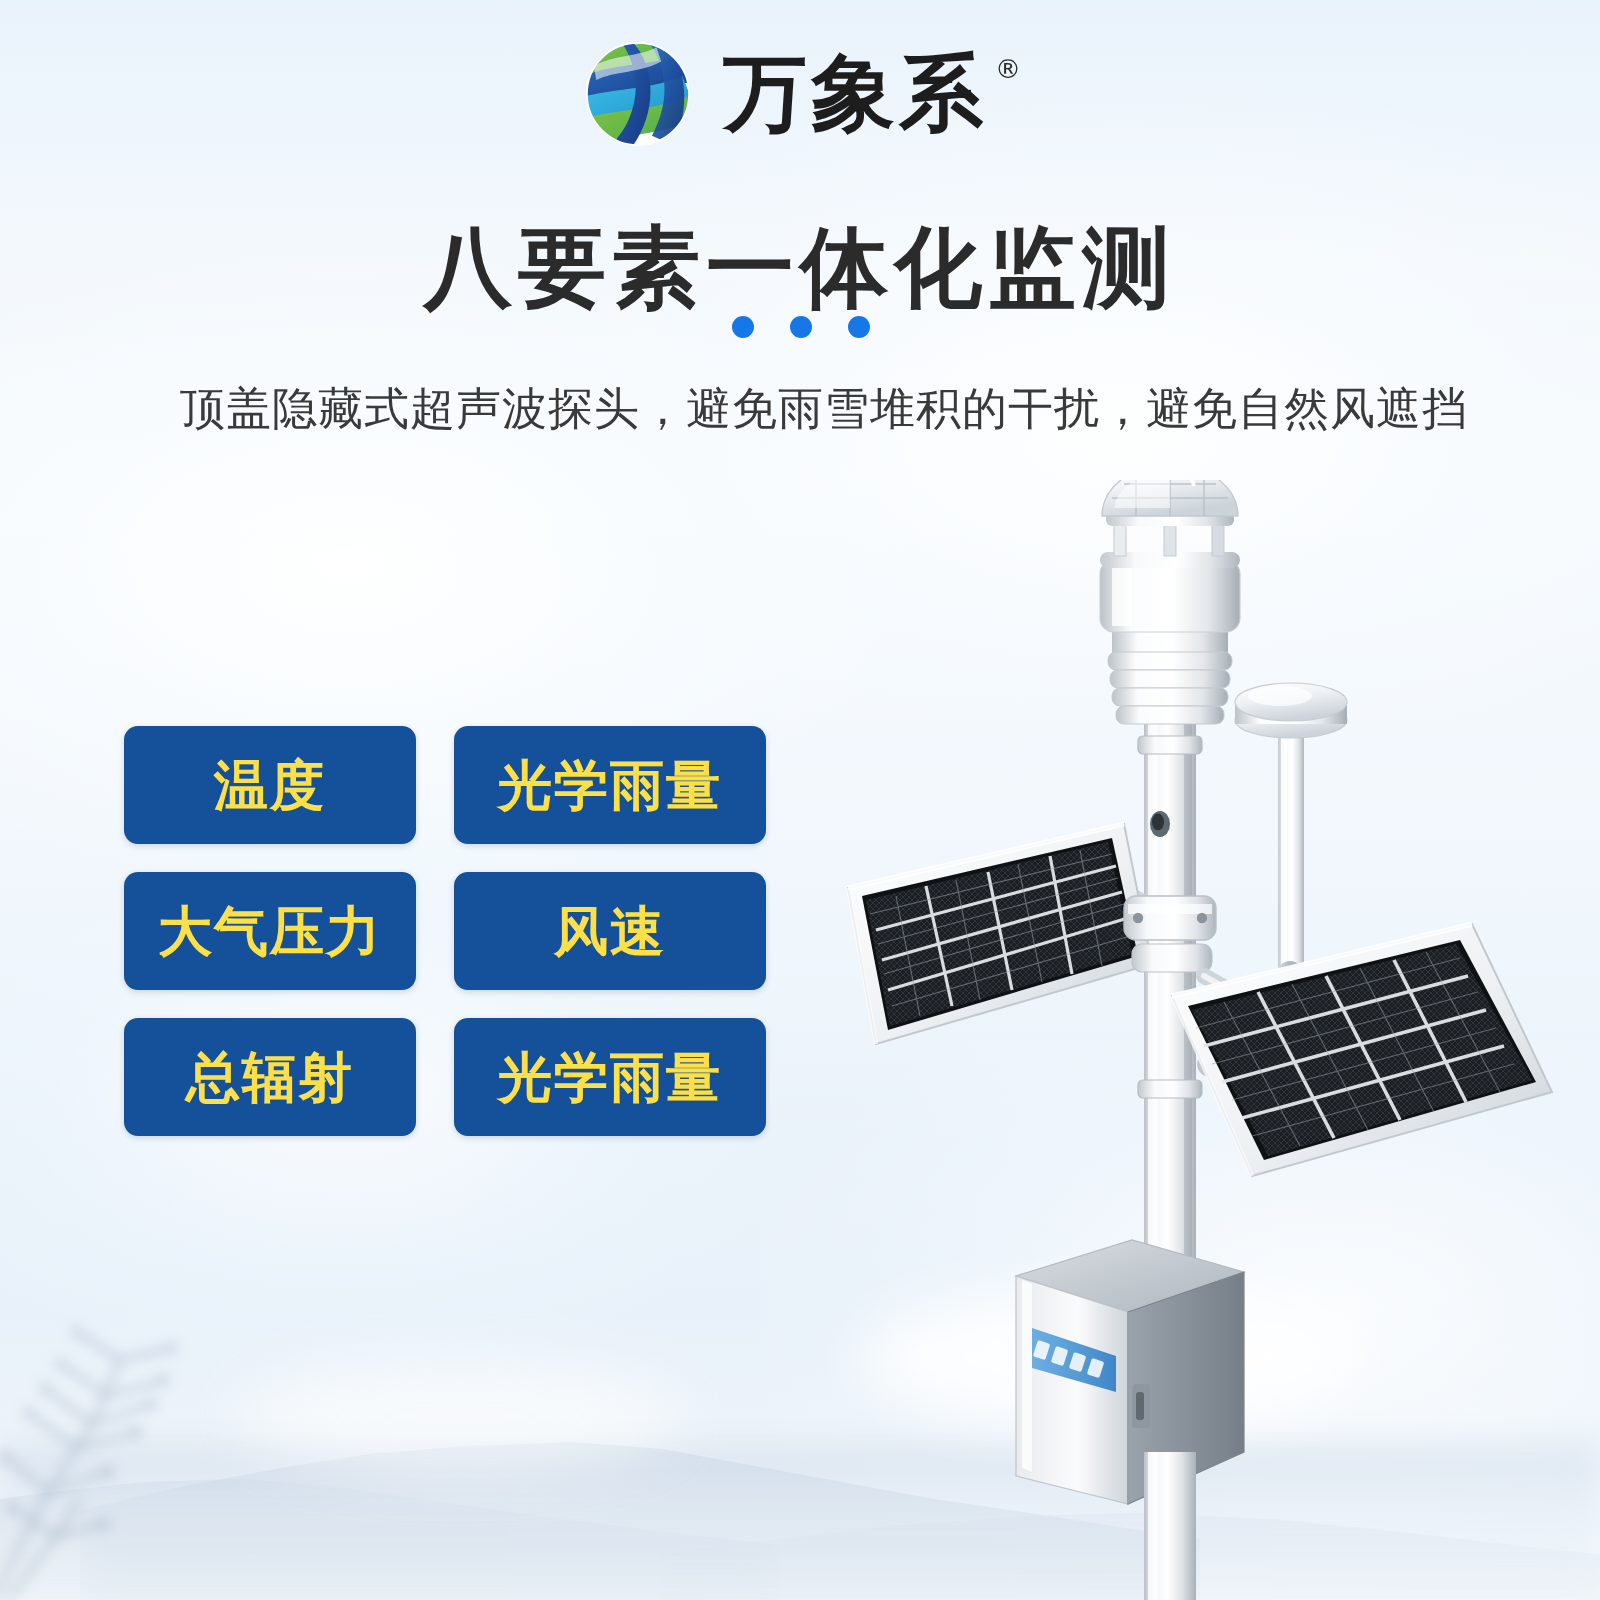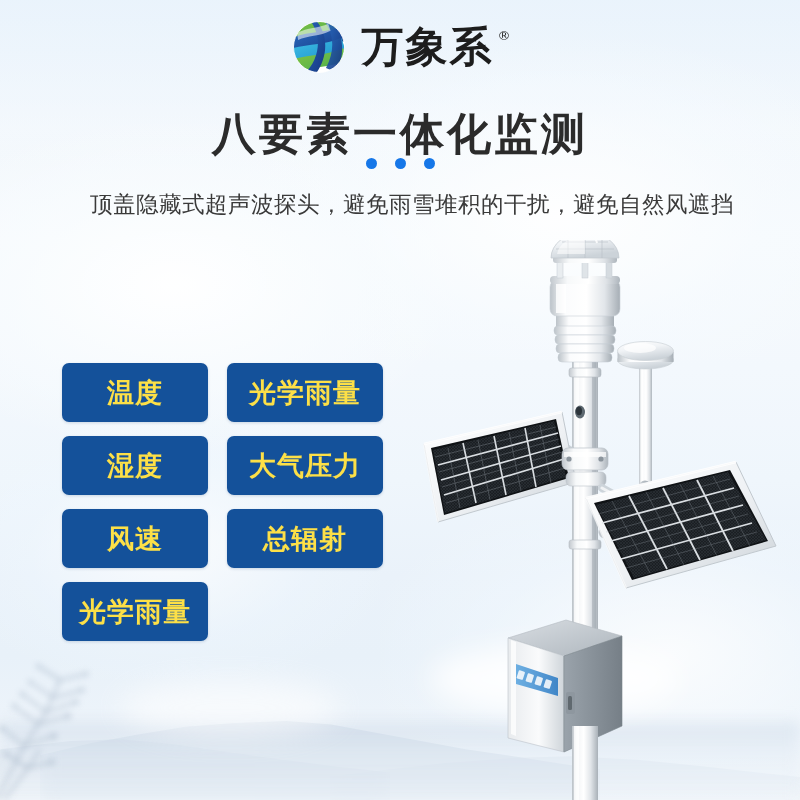--- a/index.html
+++ b/index.html
@@ -321,21 +321,20 @@
   <div class="dots">
     <span class="dot"></span>
     <span class="dot"></span>
     <span class="dot"></span>
   </div>
   <div class="subtitle">顶盖隐藏式超声波探头，避免雨雪堆积的干扰，避免自然风遮挡</div>
 
   <div class="tags">
     <div class="tag">温度</div>
     <div class="tag">光学雨量</div>
-    <div class="tag">湿度</div>
     <div class="tag">大气压力</div>
     <div class="tag">风速</div>
     <div class="tag">总辐射</div>
     <div class="tag">光学雨量</div>
   </div>
 
   <svg class="station" viewBox="0 0 410 560">
     <defs>
       <linearGradient id="poleG" x1="0" y1="0" x2="1" y2="0">
         <stop offset="0%" stop-color="#b9c0c6"></stop>

